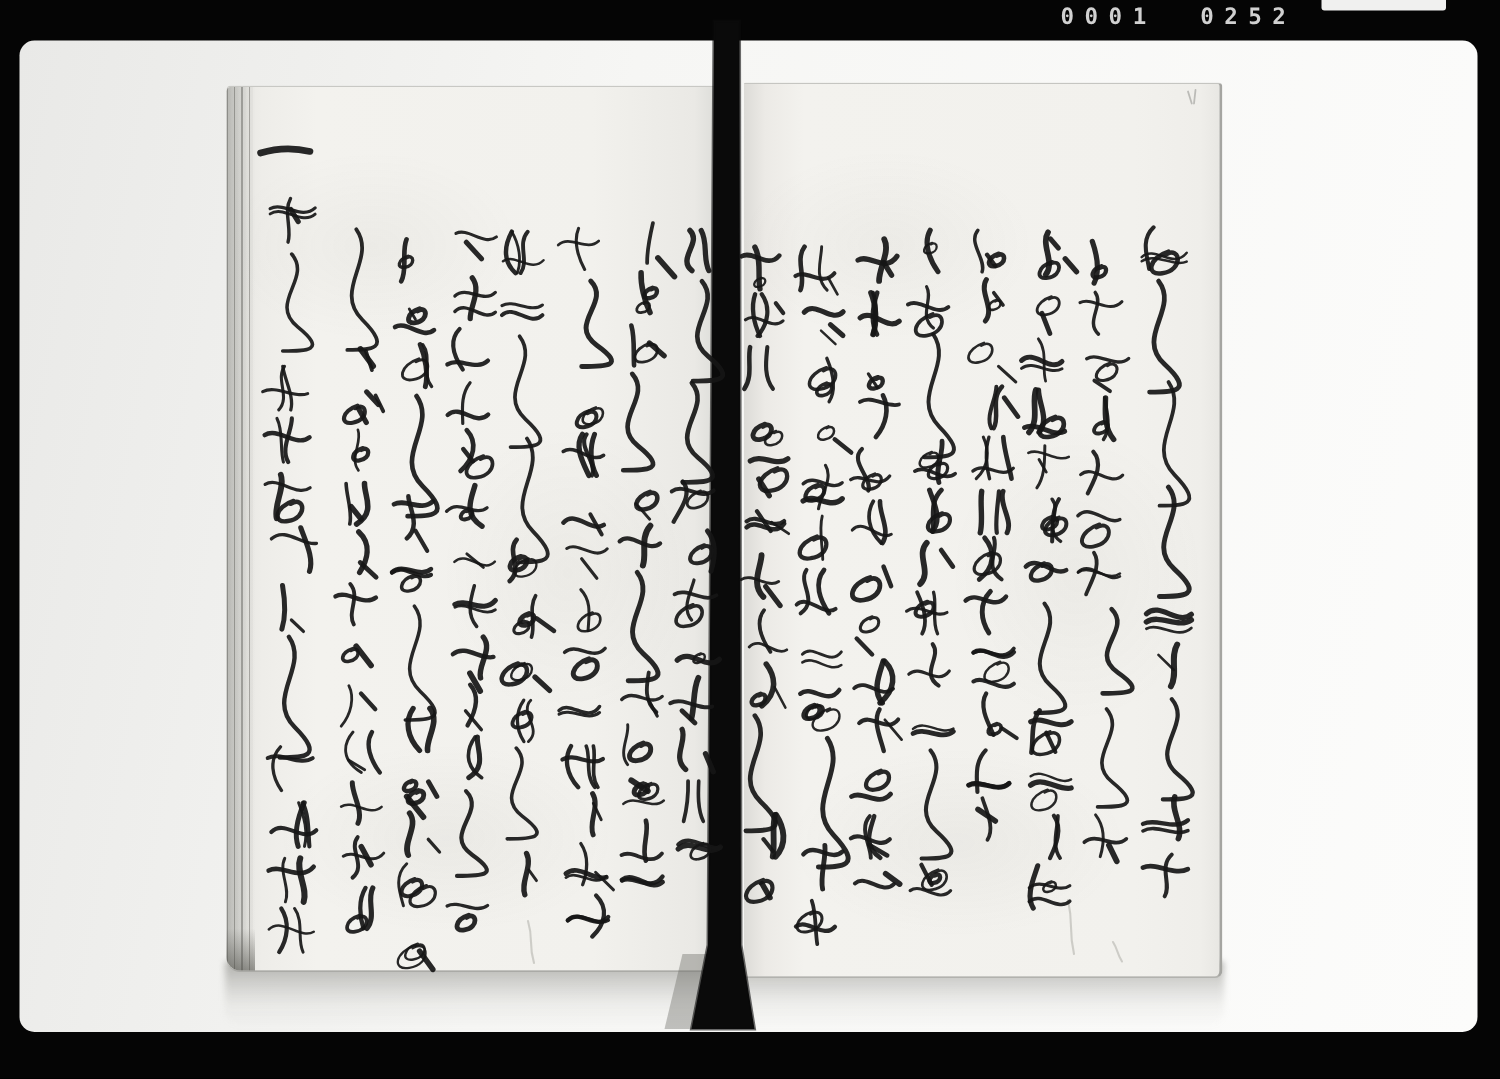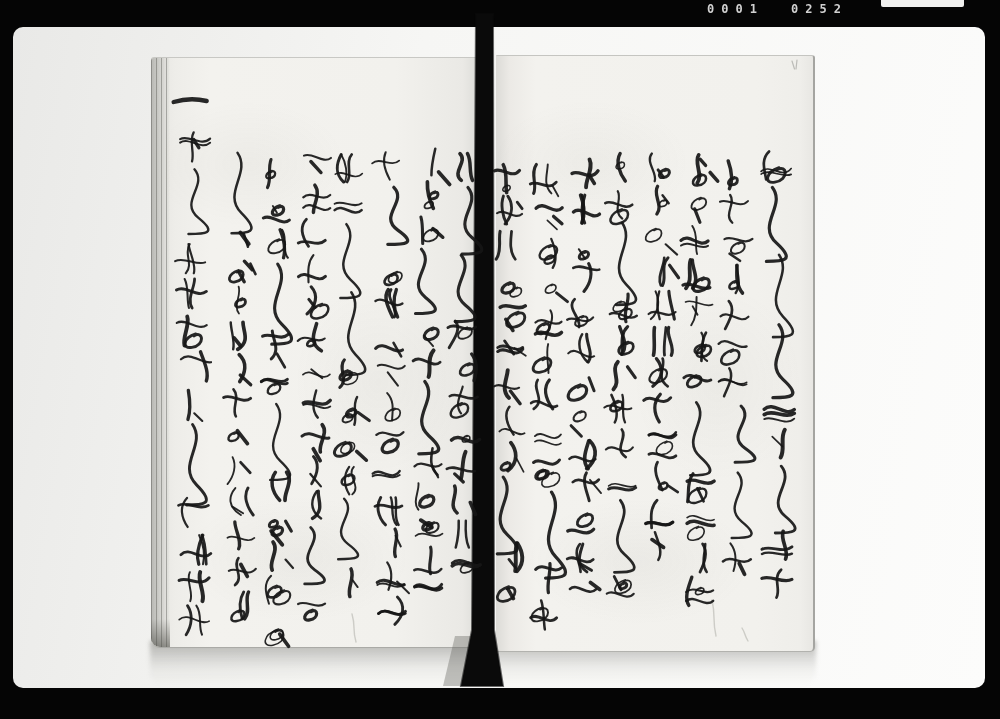--- a/index.html
+++ b/index.html
@@ -8,21 +8,21 @@
   }
   html,body{margin:0;padding:0;background:#000;}
   .stage{
     position:relative; width:1000px; height:719px; overflow:hidden;
     background:var(--bg);
     font-family:"DejaVu Sans Mono", monospace;
   }
   
   .counter{
     position:absolute; left:707px; top:2px;
-    color:var(--counter); font-size:12px; font-weight:bold;
+    color:var(--counter); font-size:15px; font-weight:bold;
     letter-spacing:7px; word-spacing:13px;
     filter:blur(.4px); opacity:.95; user-select:none;
   }
   
   .top-tab{
     position:absolute; left:881px; top:0; width:83px; height:7px;
     background:#f0f0ef; border-radius:0 0 2px 2px;
   }
   
   .backing{

